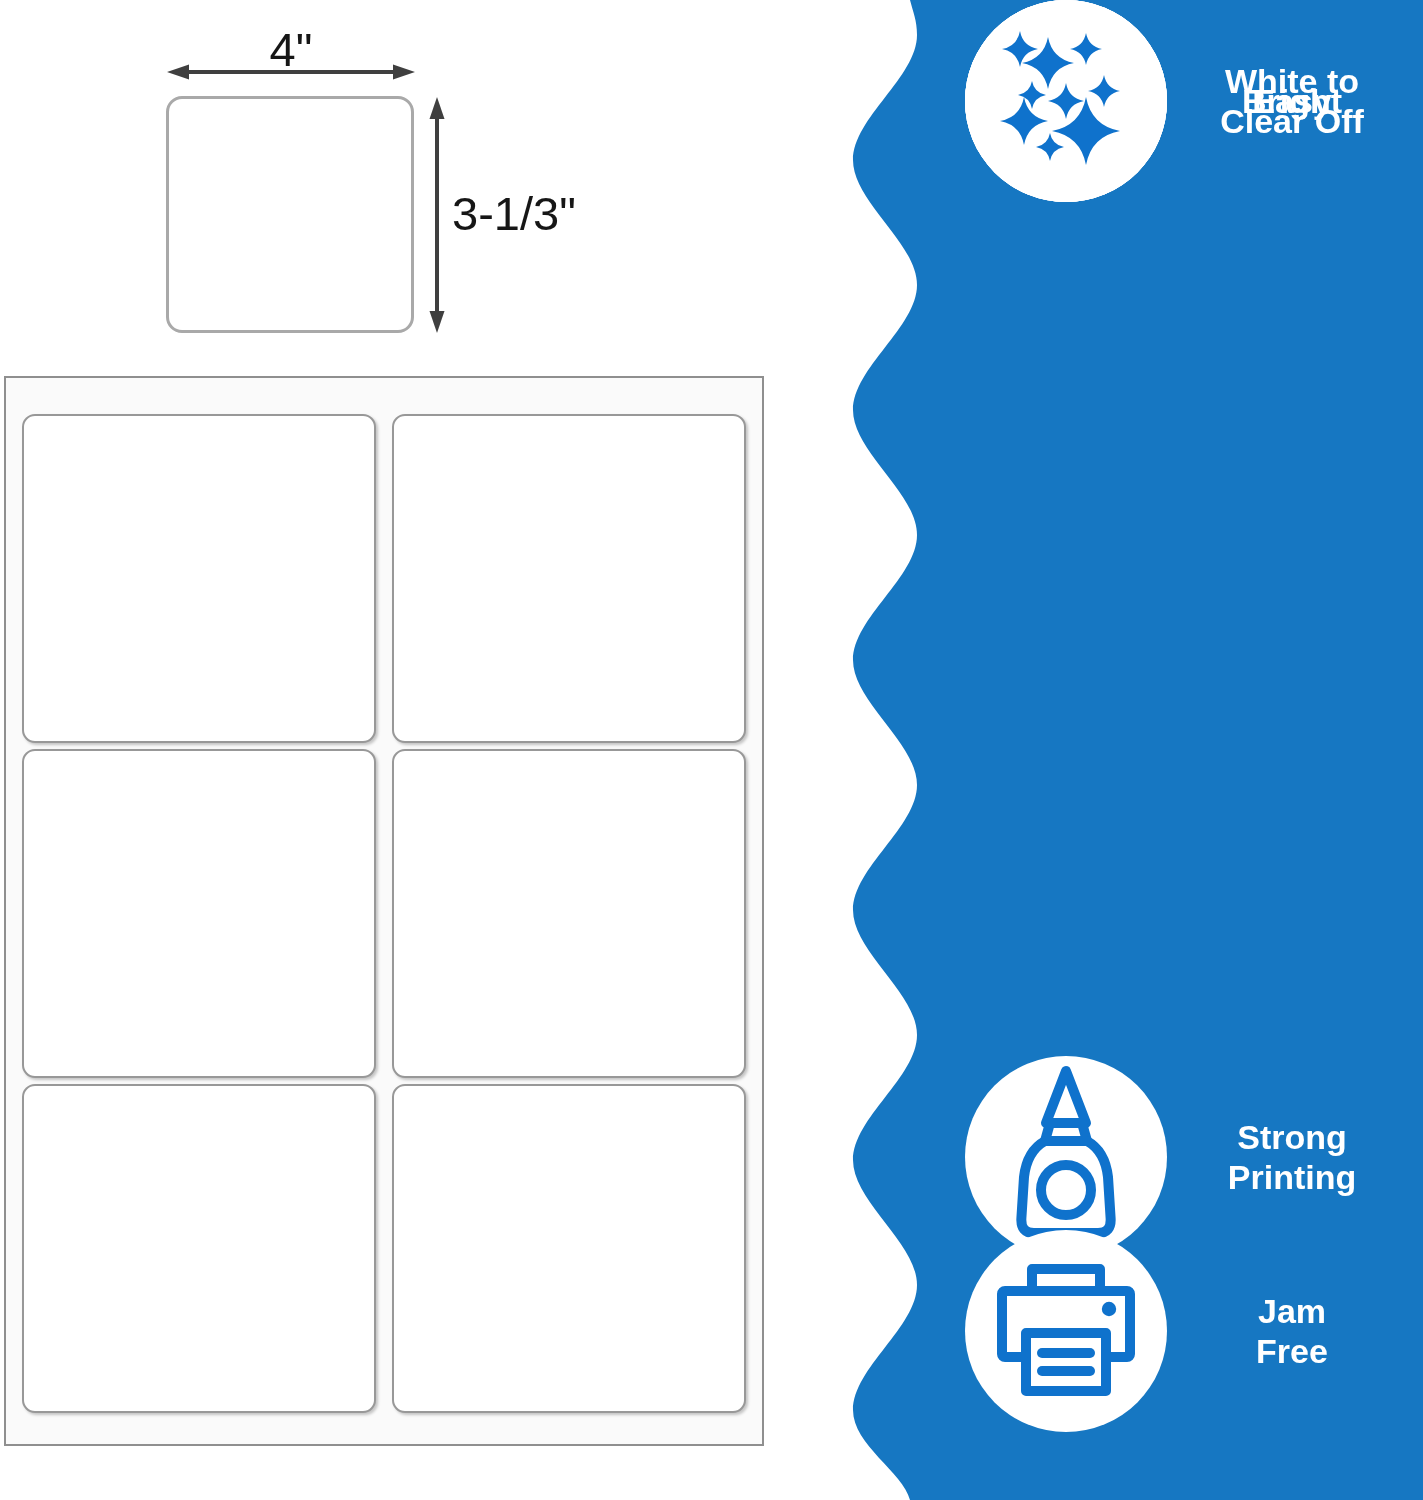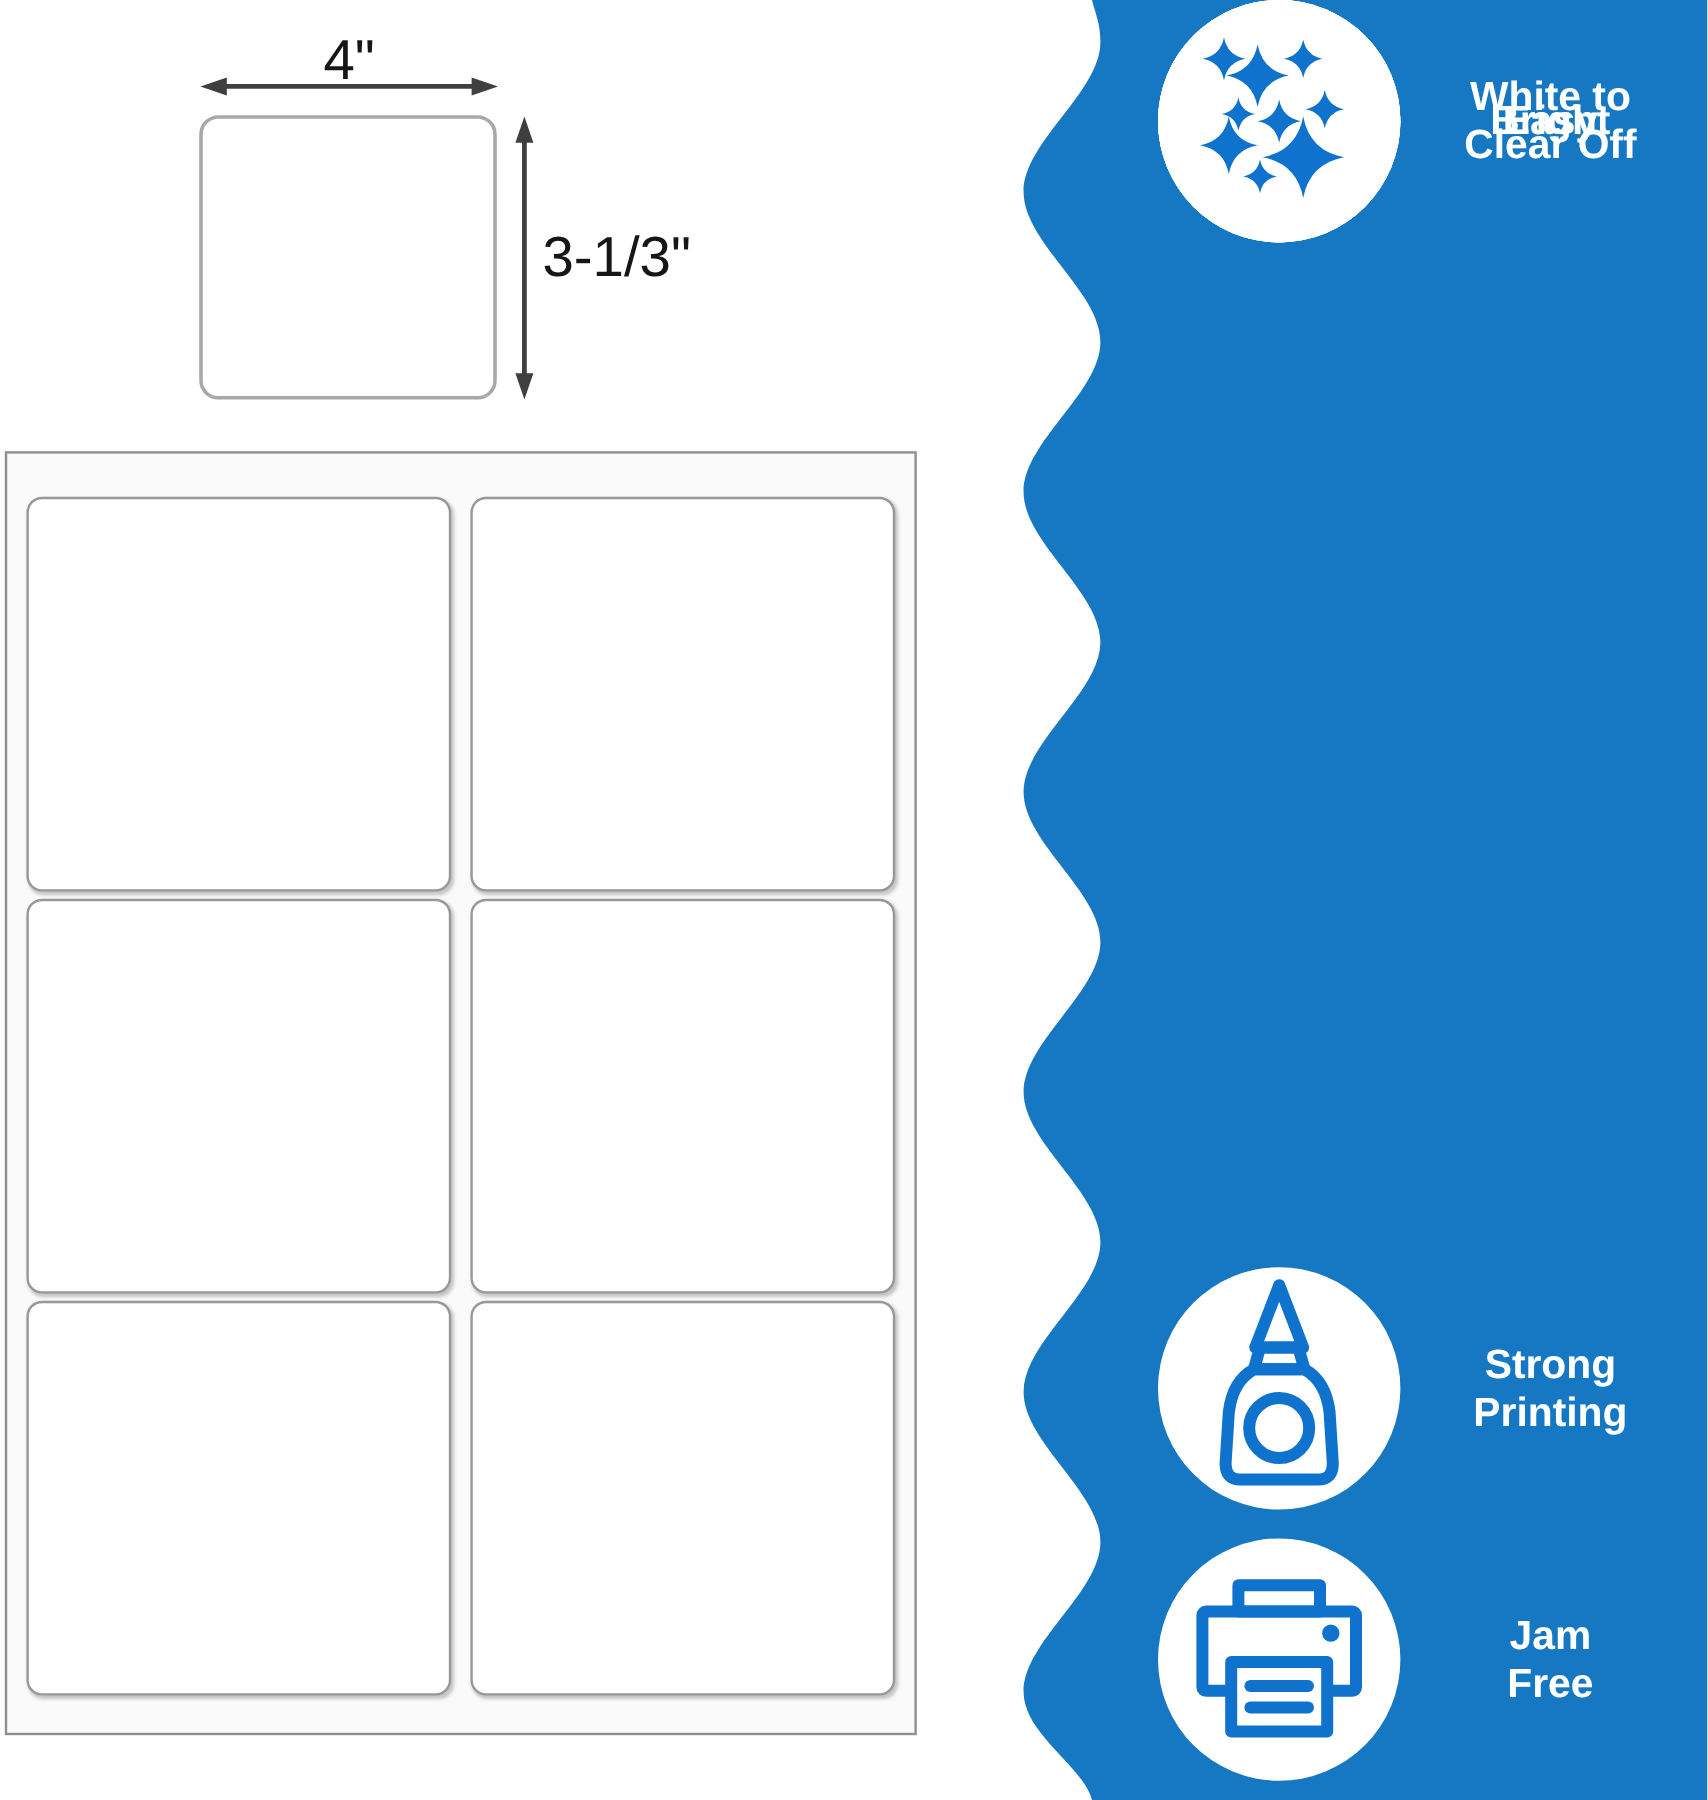--- a/index.html
+++ b/index.html
@@ -27,21 +27,21 @@
   
   .band-svg{right:0;top:0;width:600px;height:1500px;display:block;}
 
   
   .feature-row{position:absolute;left:965px;display:flex;align-items:center;gap:14px;}
   .feature-row:nth-of-type(1){top:42px;}
   .feature-row:nth-of-type(2){top:284px;}
   .feature-row:nth-of-type(3){top:526px;}
   .feature-row:nth-of-type(4){top:769px;}
   .feature-row:nth-of-type(5){top:1056px;}
-  .feature-row:nth-of-type(6){top:1282px;}
+  .feature-row:nth-of-type(6){top:1230px;}
   .feature-circle{width:202px;height:202px;border-radius:50%;background:#ffffff;
     display:flex;align-items:center;justify-content:center;flex:0 0 auto;}
   .ficon{width:200px;height:200px;}
   .feature-label{width:222px;text-align:center;color:#ffffff;font-weight:700;
     font-size:34px;line-height:40px;}
 </style>
 </head>
 <body>
 
 <div class="abs dim-label-box"></div>

